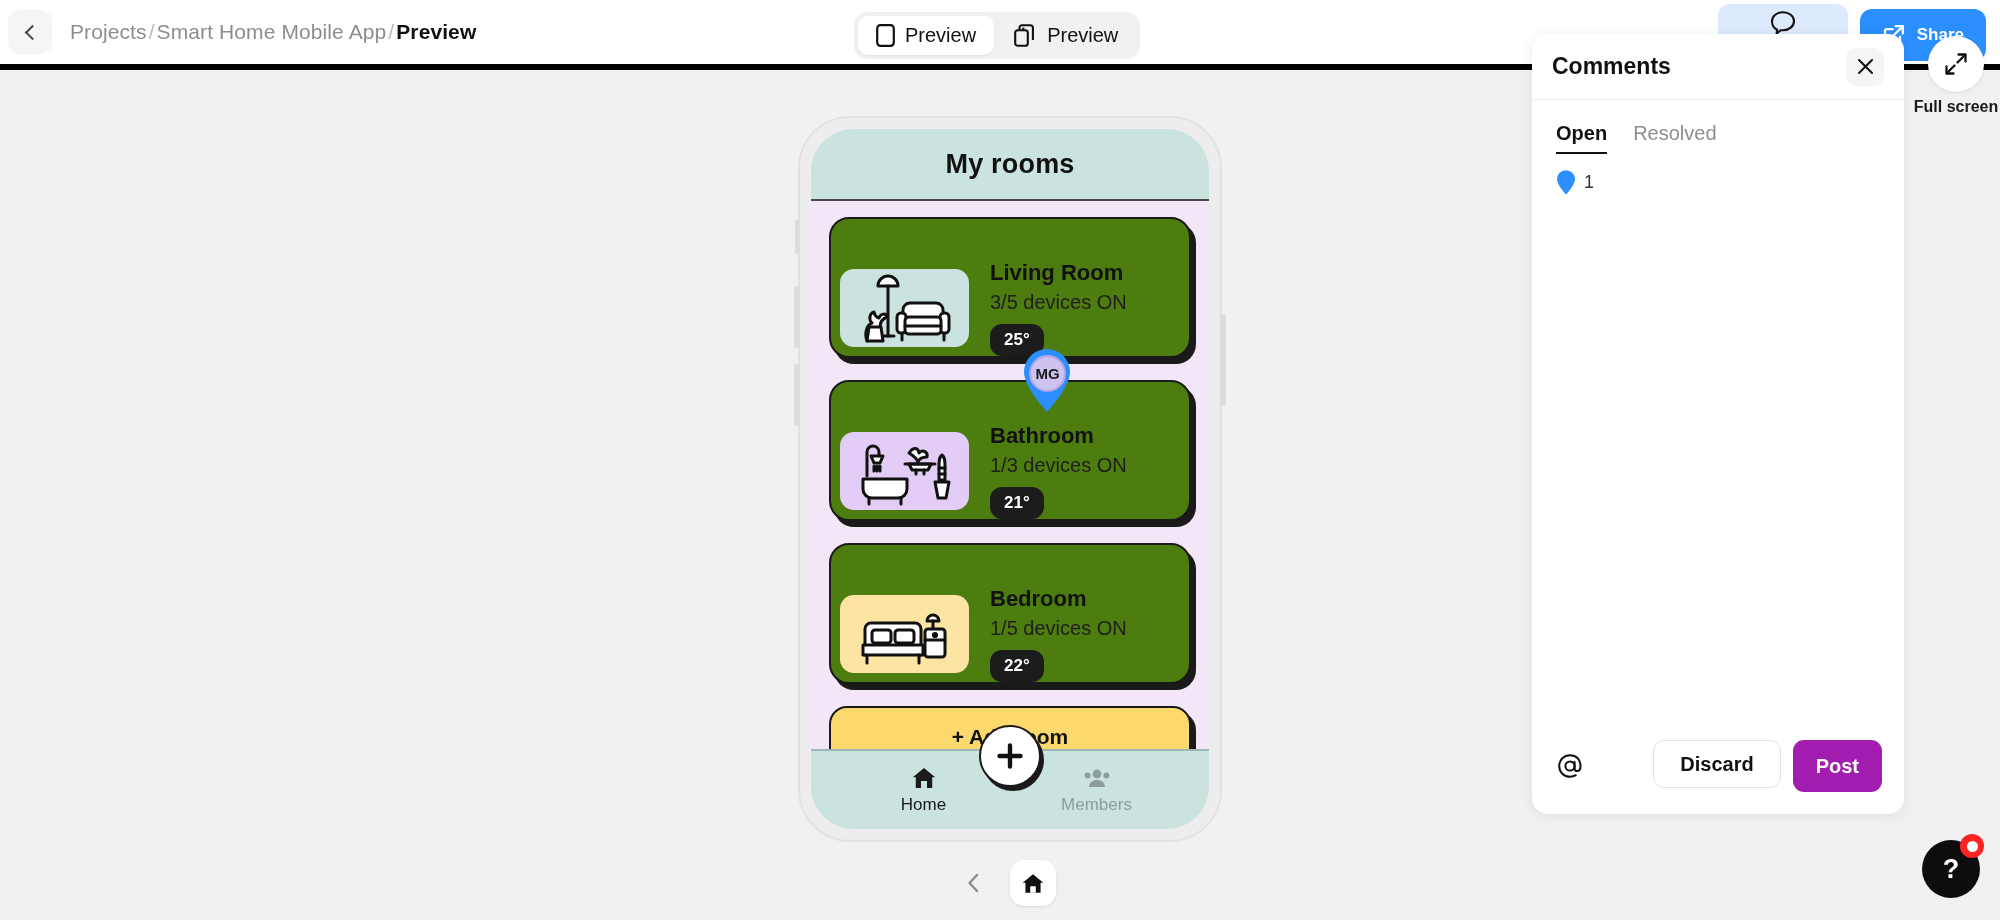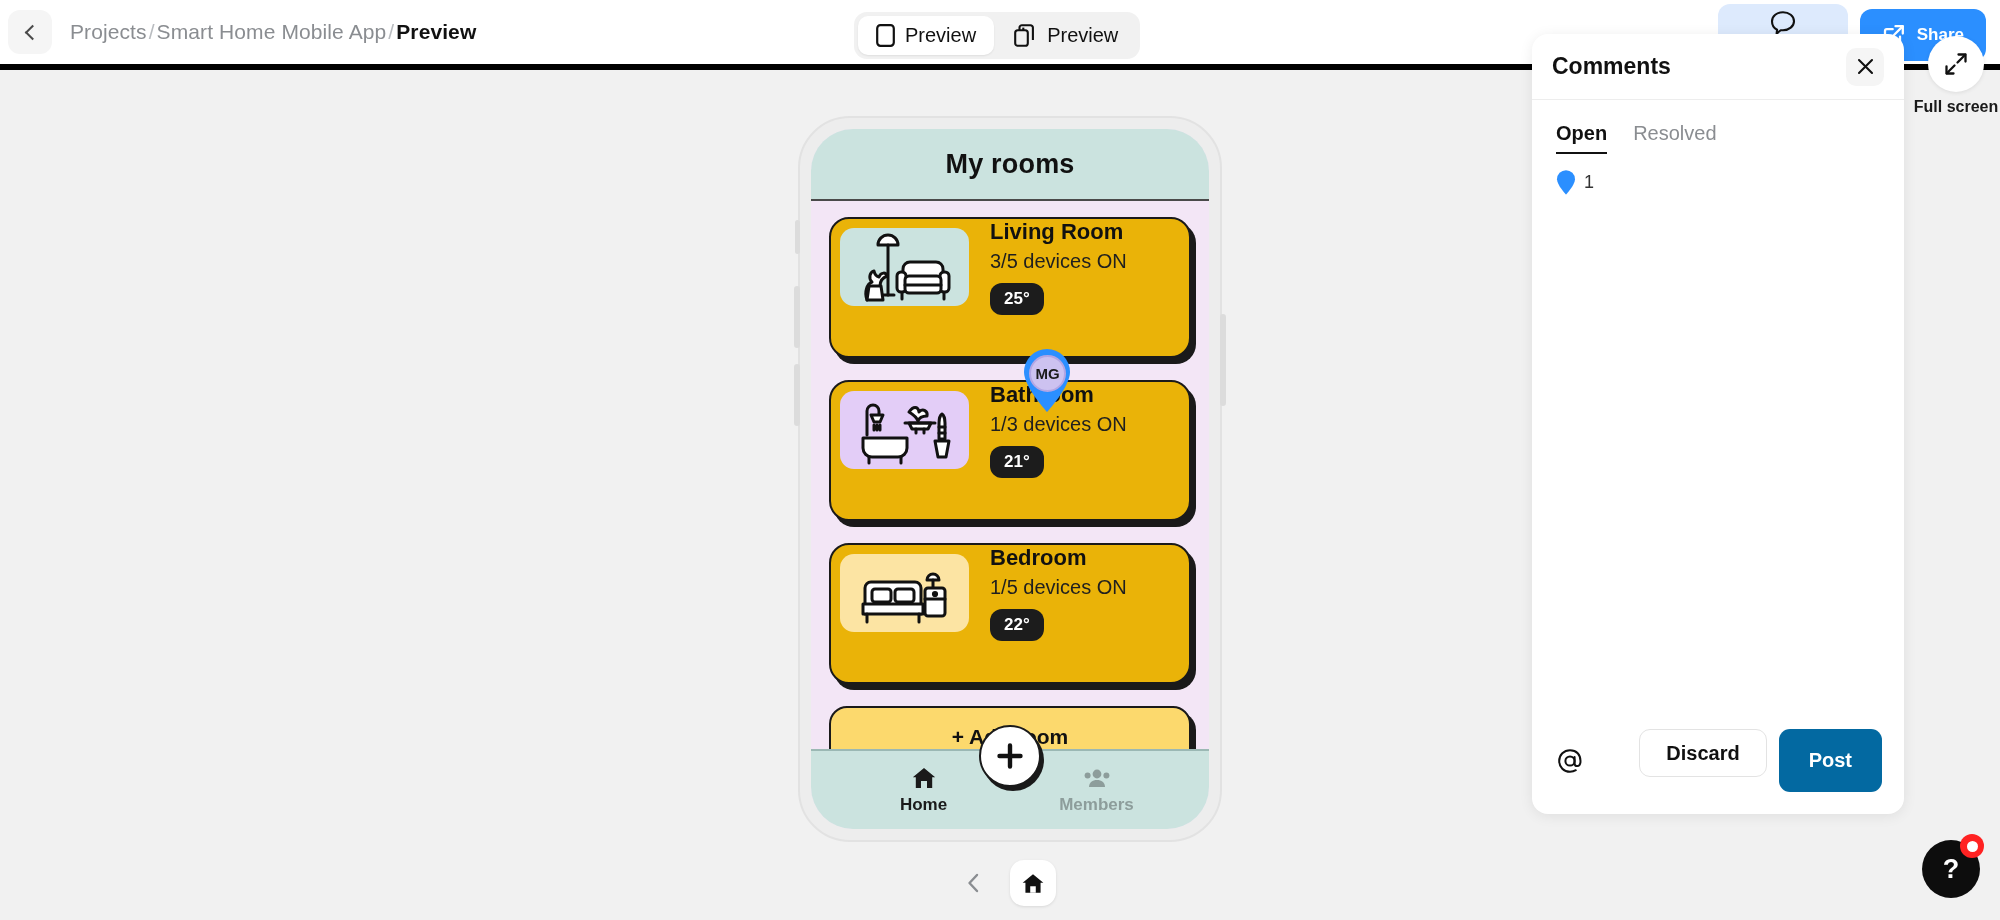--- a/index.html
+++ b/index.html
@@ -72,24 +72,24 @@
   .sb4 { right: -6px; top: 196px; width: 6px; height: 92px; }
 
   .ph-header {
     height: 72px; background: #cbe3df; display: flex; align-items: center; justify-content: center;
     border-bottom: 2px solid #4a4a4a;
   }
   .ph-header .t { font-size: 27px; font-weight: bold; color: #111; letter-spacing: .2px; }
 
   .rooms { padding: 16px 18px 0 18px; position: relative; }
   .room-card {
-    position: relative; height: 141px; background: #eab308;
+    position: relative; height: 141px; background: #4d7c0f;
     border: 2.5px solid #1a1a1a; border-radius: 20px;
     box-shadow: 5px 6px 0 #1a1a1a; margin-bottom: 22px;
-    display: flex; align-items: flex-start; overflow: visible;
+    display: flex; align-items: flex-end; overflow: visible;
   }
   .room-icon {
     width: 129px; margin: 9px; border-radius: 14px;
     display: flex; align-items: center; justify-content: center; flex: none;
   }
   .room-body { flex: 1; display: flex; flex-direction: column; justify-content: center; padding-left: 12px; }
   .room-name { font-size: 22px; font-weight: bold; color: #111; }
   .room-sub { font-size: 20px; color: #1f1f1f; margin-top: 5px; }
   .temp-pill {
     margin-top: 10px; align-self: flex-start; background: #1c1c1c; color: #fff;
@@ -101,21 +101,21 @@
     box-shadow: 5px 6px 0 #1a1a1a; display: flex; align-items: center; justify-content: center;
     font-size: 21px; font-weight: bold; color: #111; cursor: pointer;
   }
 
   .ph-nav {
     position: absolute; left: 0; bottom: 0; width: 100%; height: 80px;
     background: #cbe3df; border-top: 2px solid #9bb8b4;
     display: flex; align-items: center; justify-content: space-around; padding: 0 26px;
   }
   .nav-item { display: flex; flex-direction: column; align-items: center; gap: 5px; cursor: pointer; width: 110px; }
-  .nav-item .lbl { font-size: 17px; font-weight: bold; color: #1a1a1a; }
+  .nav-item .lbl { font-size: 17px; font-weight: normal; color: #1a1a1a; }
   .nav-item.inactive .lbl { color: #8d9d9b; }
   .fab {
     position: absolute; left: 50%; bottom: 42px; transform: translateX(-50%);
     width: 62px; height: 62px; border-radius: 50%; background: #ffffff;
     border: 2.5px solid #1a1a1a; box-shadow: 3px 4px 0 #1a1a1a;
     display: flex; align-items: center; justify-content: center; cursor: pointer; z-index: 6;
   }
 
   
   .pin {
@@ -160,21 +160,21 @@
     color: #111; resize: none; outline: none; background: #fff; line-height: 1.35;
   }
   .composer-row { display: flex; align-items: center; justify-content: space-between; margin-top: 18px; }
   .at-btn { width: 32px; height: 32px; display: flex; align-items: center; justify-content: center; cursor: pointer; }
   .cbtns { display: flex; gap: 12px; }
   .btn-discard {
     height: 48px; padding: 0 26px; border-radius: 11px; background: #fff; border: 1px solid #e3e3e3;
     font-size: 20px; font-weight: bold; color: #111; display: flex; align-items: center; cursor: pointer;
   }
   .btn-post {
-    height: 63px; padding: 0 30px; border-radius: 11px; background: #0369a1;
+    height: 52px; padding: 0 23px; border-radius: 11px; background: #a21caf;
     font-size: 20px; font-weight: bold; color: #fff; display: flex; align-items: center; cursor: pointer;
   }
 
   
   .fullscreen { position: absolute; left: 1924px; top: 36px; width: 64px; display: flex; flex-direction: column; align-items: center; gap: 6px; }
   .fs-circle { width: 56px; height: 56px; border-radius: 50%; background: #fff;
     box-shadow: 0 1px 4px rgba(0,0,0,.09); display: flex; align-items: center; justify-content: center; cursor: pointer; }
   .fs-label { font-size: 16px; font-weight: bold; color: #1a1a1a; white-space: nowrap; text-align: right; }
 
   

